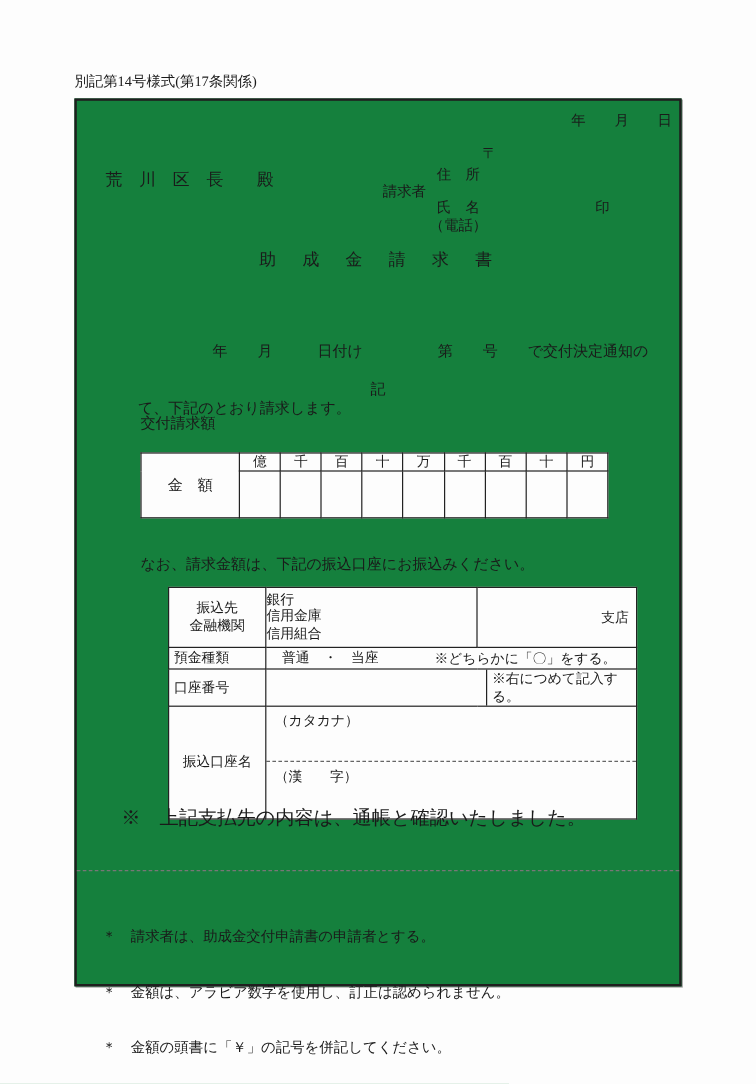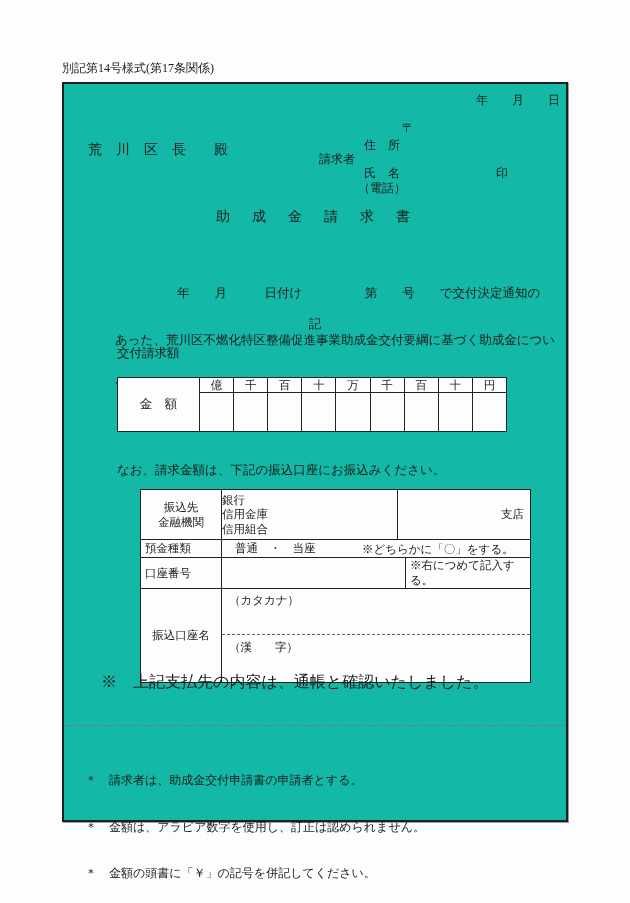--- a/index.html
+++ b/index.html
@@ -5,21 +5,21 @@
   * { margin:0; padding:0; box-sizing:border-box; }
   html,body { background:#fff; }
   .page {
     position:relative; width:630px; height:903px; background:#fdfdfd;
     font-family:"Liberation Serif","DejaVu Serif",serif; color:#1a1a1a;
     overflow:hidden;
   }
   .form-number { position:absolute; left:62px; top:60px; font-size:12px; }
   .main-box {
     position:absolute; left:62px; top:82px; width:506px; height:740px;
-    border:2px solid #1f1f1f; background:#14b8a6;
+    border:2px solid #1f1f1f; background:#15803d;
     box-shadow:1px 1px 0 rgba(60,60,60,.5);
   }
   .abs { position:absolute; white-space:pre; }
   .date-line     { top:8px;  right:6px;  font-size:12px; }
   .addressee     { left:24px; top:24px; font-size:14px;margin-top:33px; }
   .postal-mark   { left:338px; top:36px; font-size:12px; }
   .address-label { left:300px; top:53px; font-size:12px; }
   .requester-label { left:255px; top:67px; font-size:12px; }
   .name-label    { left:300px; top:81px; font-size:12px; }
   .seal-label    { left:432px; top:81px; font-size:12px; }
@@ -81,21 +81,20 @@
     <div class="abs address-label">住　所</div>
     <div class="abs requester-label">請求者</div>
     <div class="abs name-label">氏　名</div>
     <div class="abs seal-label">印</div>
     <div class="abs phone-label">（電話）</div>
 
     <div class="abs doc-title">助　成　金　請　求　書</div>
 
     <div class="abs intro">
       <div class="indent">年　　月　　　日付け　　　　　第　　号　　で交付決定通知の</div>
-      <div>あった、荒川区不燃化特区整備促進事業助成金交付要綱に基づく助成金につい</div>
       <div>て、下記のとおり請求します。</div>
     </div>
 
     <div class="abs record-mark">記</div>
 
     <div class="abs amount-heading">交付請求額</div>
 
     <table class="amount-table">
       <tbody>
           <tr>

